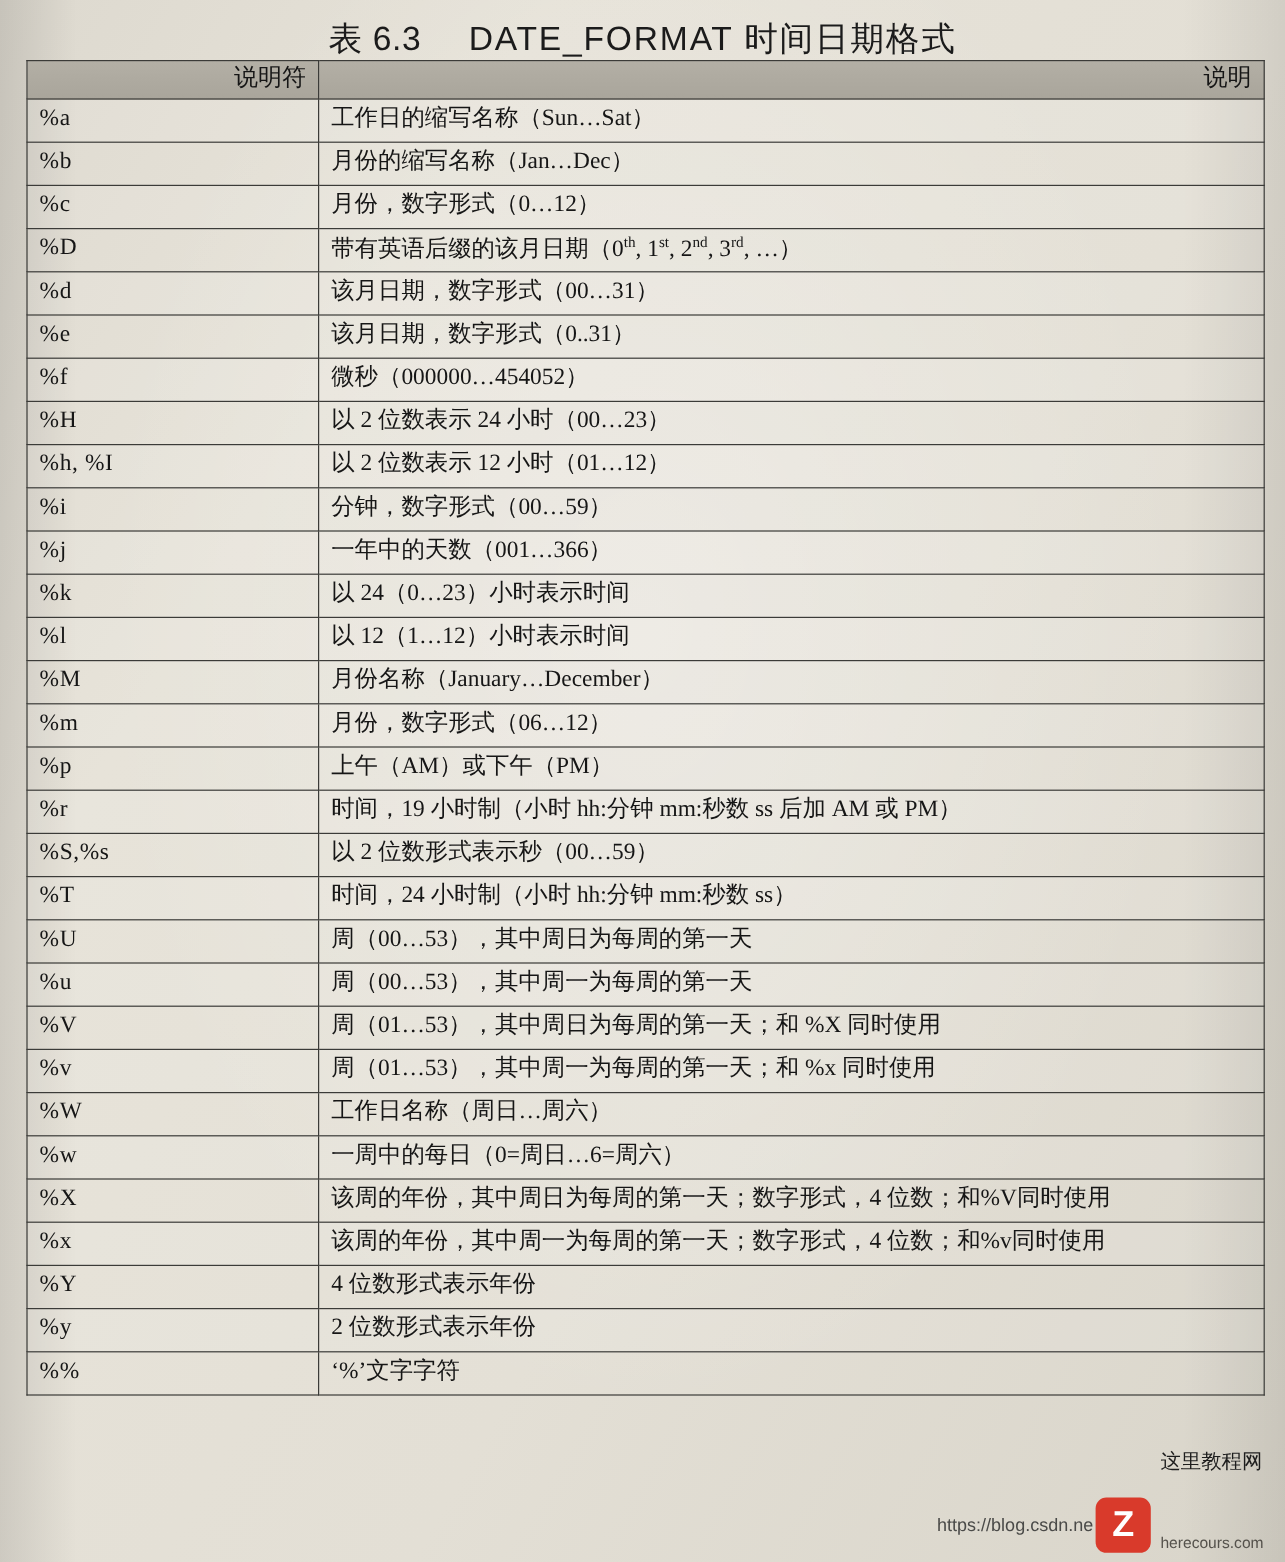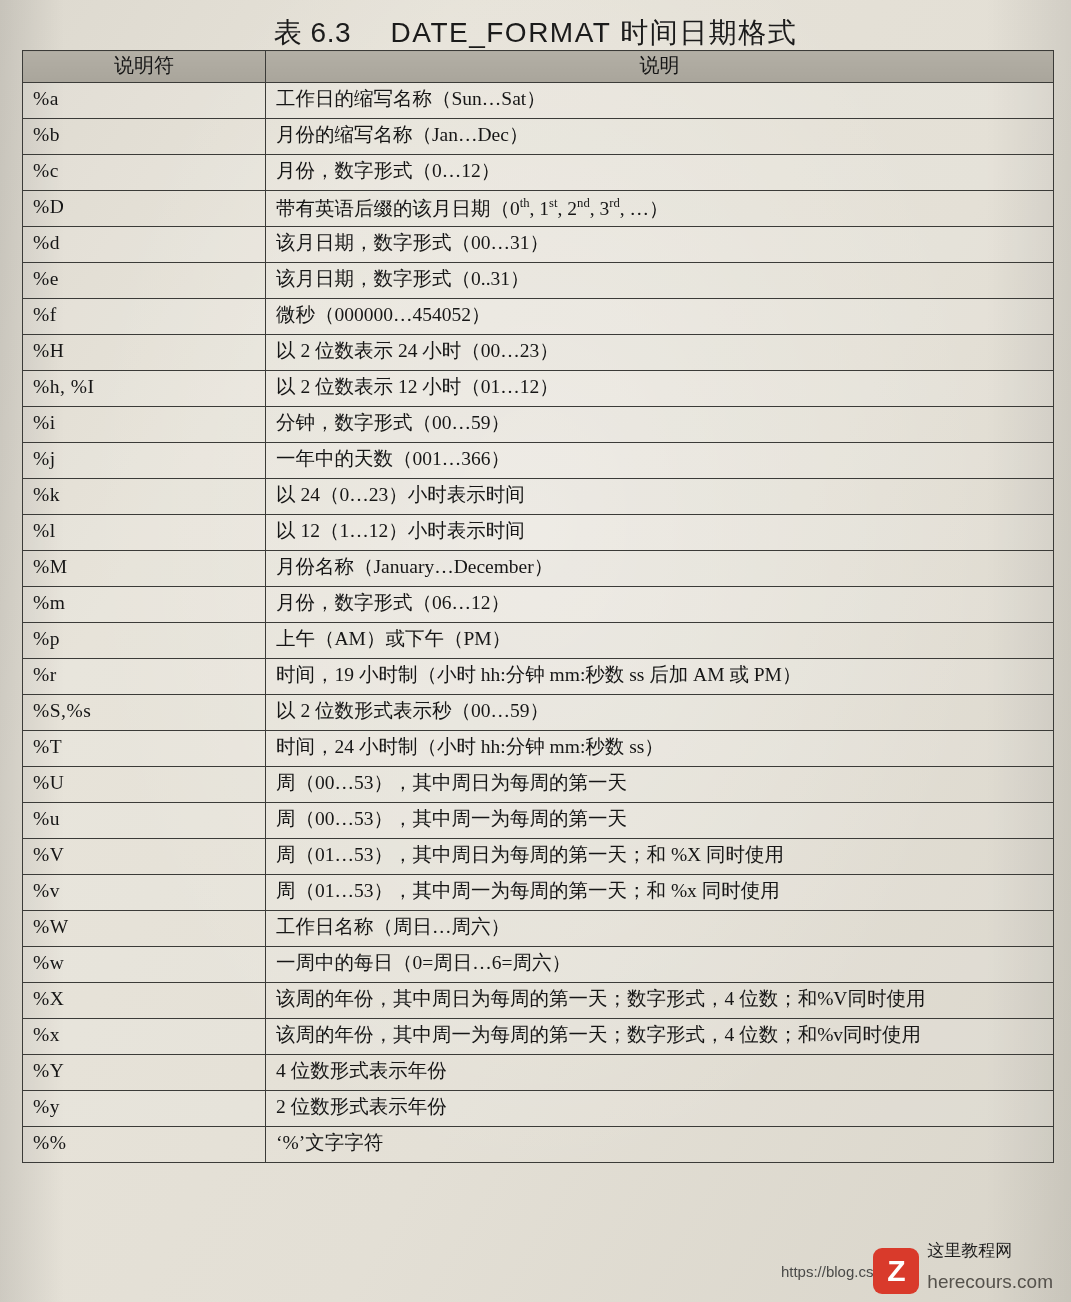--- a/index.html
+++ b/index.html
@@ -76,21 +76,21 @@
     font-size: 19.5px;
     color: #161616;
     vertical-align: middle;
     line-height: 1.15;
     height: 36px;
     box-sizing: border-box;
   }
   table.fmt thead th {
     background: linear-gradient(180deg, #b3afa5 0%, #a9a59b 100%);
     font-weight: normal;
-    text-align: center;
+    text-align: right;
     font-size: 20px;
     height: 26px;
   }
   table.fmt tbody td.code {
     font-family: "Liberation Serif", serif;
     letter-spacing: 0.5px;
   }
   table.fmt tbody tr:nth-child(odd) td { background: rgba(255,255,255,0.10); }
   table.fmt tbody tr:nth-child(even) td { background: rgba(255,255,255,0.04); }
   sup { font-size: 0.65em; vertical-align: super; text-align: right; }
@@ -133,22 +133,23 @@
     line-height: 1.2;
     gap: 10px;
   }
   .wm-title {
     font-family: "Liberation Sans", sans-serif;
     font-size: 17px;
     color: #1d1d1d;
   }
   .wm-sub {
     font-family: "Liberation Sans", sans-serif;
-    font-size: 19px;
+    font-size: 13px;
     color: #55524c;
+    margin-top: 40px;
   }
 </style>
 </head>
 <body>
 
 <div class="page">
   <div class="left-edge"></div>
 
   <div class="caption">
     <span class="cap-num">表 6.3</span>

